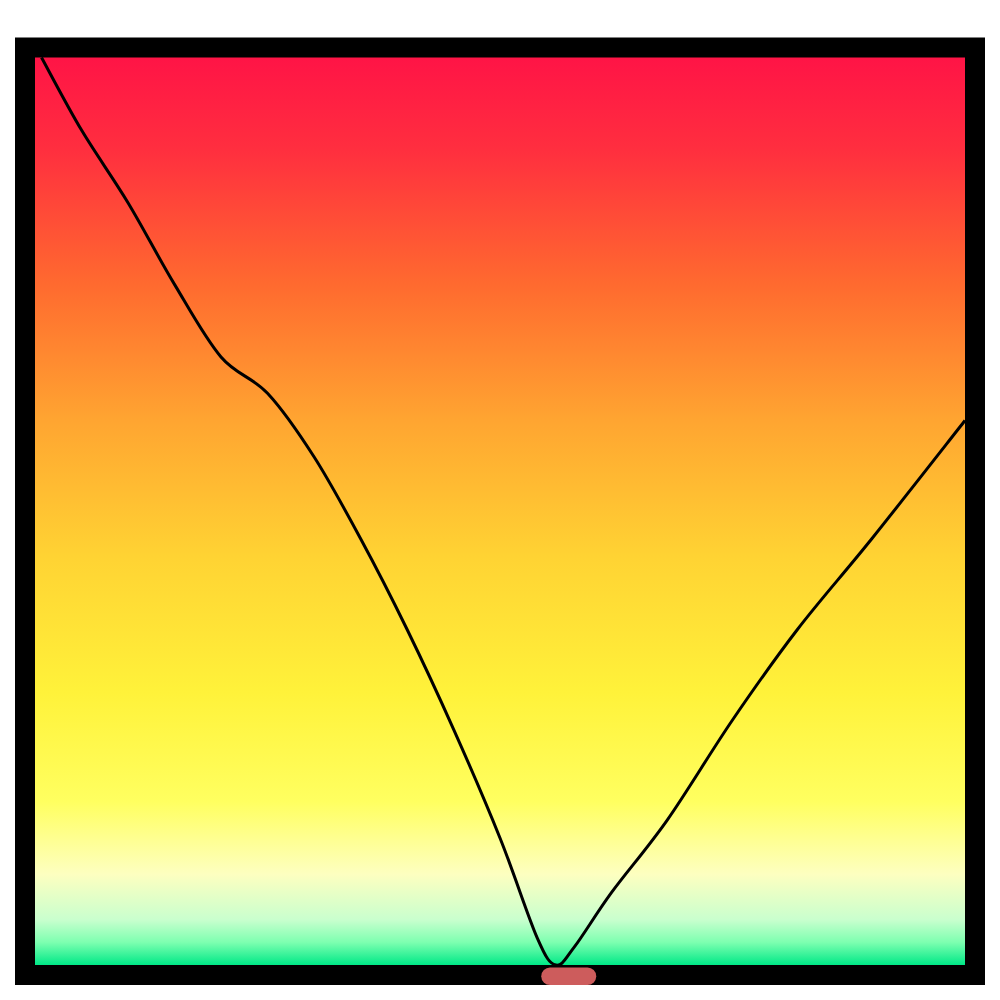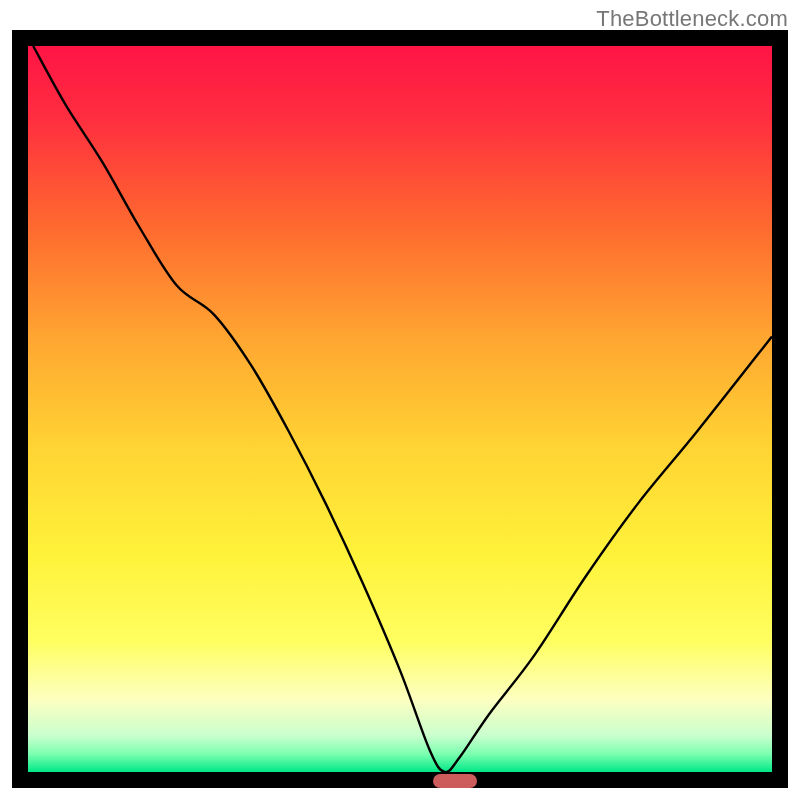--- a/index.html
+++ b/index.html
@@ -57,14 +57,13 @@
 
     <rect id="frame-rect" fill="#000000" x="12" y="30" width="776" height="758"></rect>
 
     <rect id="plot-rect" fill="url(#bg-grad)" x="28" y="46" width="744" height="726"></rect>
 
     <path id="curve-path" stroke="#000000" stroke-width="2.4" fill="none" d="M 33.208 46 C 38.54 55.679999999999986, 53.668 84.71999999999993, 65.2 104.07999999999993 C 76.732 123.43999999999993, 90 141.58999999999995, 102.4 162.15999999999997 C 114.80000000000001 182.73, 127.19999999999999 206.93, 139.6 227.5 C 152 248.07, 164.4 271.06, 176.8 285.58 C 189.20000000000002 300.09999999999997, 201.6 301.31, 214 314.62 C 226.4 327.93, 238.79999999999998 346.0799999999999, 251.2 365.43999999999994 C 263.59999999999997 384.79999999999995, 276 407.79, 288.4 430.78000000000003 C 300.79999999999995 453.77000000000004, 313.20000000000005 477.97, 325.6 503.38 C 338 528.79, 350.40000000000003 555.41, 362.8 583.24 C 375.2 611.07, 388.84 642.53, 400 670.36 C 411.16 698.19, 422.32000000000005 733.28, 429.76000000000005 750.22 C 437.20000000000005 767.1600000000001, 439.68000000000006 770.79, 444.64000000000004 772 C 449.6 773.21, 452.08 767.1600000000001, 459.52 757.48 C 466.96 747.8, 476.87999999999994 730.8599999999999, 489.28 713.92 C 501.68 696.98, 517.8000000000001 678.83, 533.9200000000001 655.84 C 550.0400000000001 632.85, 568.64 601.39, 586 575.98 C 603.36 550.57, 619.4799999999999 527.58, 638.0799999999999 503.38 C 656.68 479.18, 675.28 458.61, 697.6 430.78000000000003 C 719.9200000000001 402.95000000000005, 759.6 352.13000000000005, 772 336.40000000000003"></path>
   </svg>
 
   <div id="marker" class="marker" style="left: 433px; top: 774px; background: rgb(205, 92, 92);"></div>
 
-  <div class="watermark">TheBottleneck.com</div>
 </div>
 
 </body></html>

